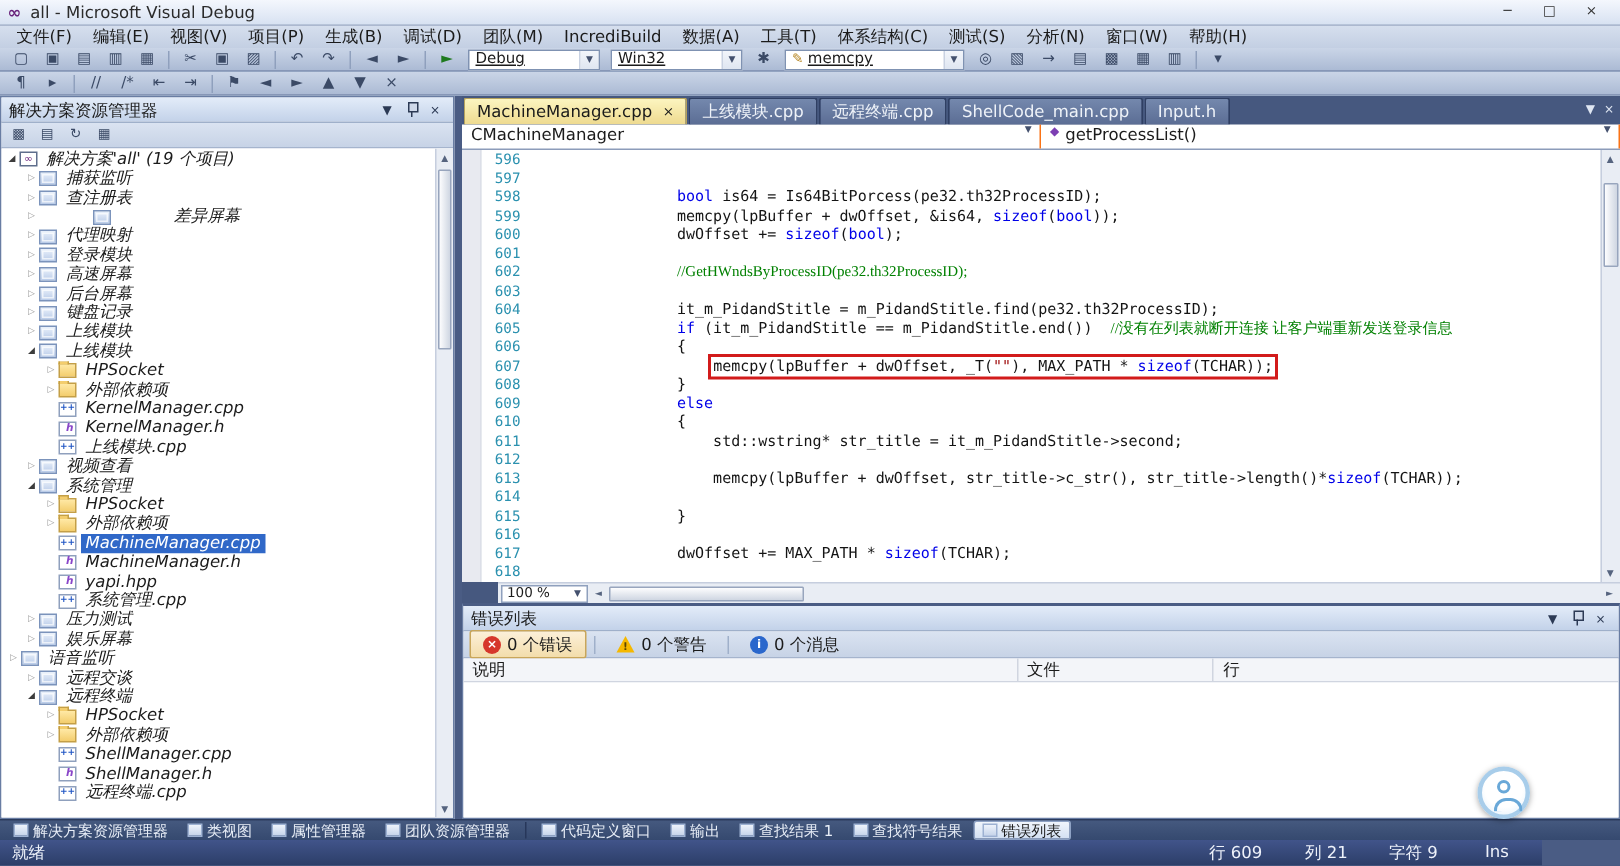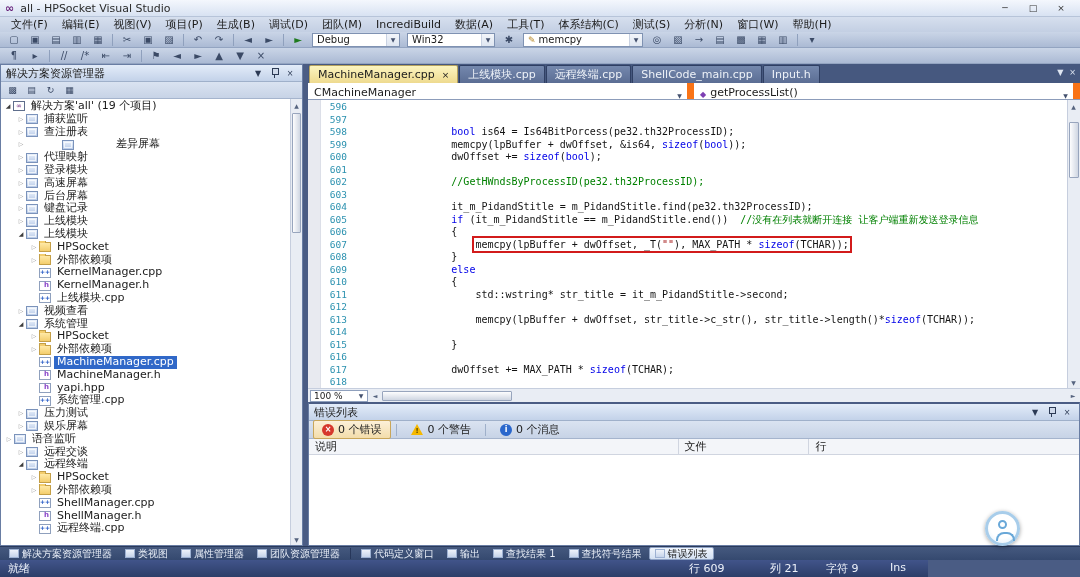--- a/index.html
+++ b/index.html
@@ -18,38 +18,38 @@
   .menubar{position:absolute;left:0;top:17px;width:1080px;height:15px;background:linear-gradient(#d6dfee,#c3cfe3);display:flex;align-items:center;padding:0 4px;}
   .menu-item{padding:0 7px;height:15px;line-height:15px;font-size:11px;color:#1b1b1b;}
 
   
   .toolbar{position:absolute;left:0;width:1080px;display:flex;align-items:center;background:linear-gradient(#cad5e7,#abbad4);border-bottom:1px solid #93a4c1;padding:0 4px;gap:1px;}
   .toolbar.row1{top:32px;height:16px;}
   .toolbar.row2{top:48px;height:16px;}
   .tbtn{min-width:20px;height:14px;display:flex;align-items:center;justify-content:center;font-size:10px;color:#3b4a66;border-radius:2px;padding:0 1px;}
   .tsep{width:1px;height:12px;background:#8fa0bd;margin:0 3px;}
   .combo{height:14px;background:#fff;border:1px solid #7f92b2;display:flex;align-items:center;font-size:10px;padding-left:4px;margin:0 3px;overflow:hidden;}
-  .combo .combo-text{flex:1;white-space:nowrap;}
+  .combo .combo-text{flex:1;white-space:nowrap;text-decoration:underline;}
   .combo .combo-lead{color:#b58522;font-size:9px;margin-right:3px;}
   .combo .arrow{width:13px;height:100%;display:flex;align-items:center;justify-content:center;font-size:6px;color:#44516e;border-left:1px solid #c9d2e2;background:linear-gradient(#f2f5fa,#dfe6f1);margin-left:2px;}
 
   
   .main{position:absolute;left:0;top:64px;width:1080px;height:482px;background:#4a5c84;}
 
   
   .left-panel{position:absolute;left:0;top:0;width:303px;height:482px;background:#fff;border:1px solid #697da3;display:flex;flex-direction:column;}
   .panel-header{height:17px;background:linear-gradient(#e3ecf9,#c3d2e9);display:flex;align-items:center;padding:0 5px;font-size:11px;border-bottom:1px solid #9fb0ca;flex:none;}
   .hicons{margin-left:auto;display:flex;gap:2px;align-items:center;}
   .hicon{width:14px;height:13px;display:flex;align-items:center;justify-content:center;font-size:8px;color:#2c3a55;}
   .pin-glyph{position:relative;width:9px;height:12px;display:inline-block;}
   .pin-glyph::before{content:"";position:absolute;left:2px;top:1px;width:5px;height:5px;border:1px solid #2c3a55;background:#cfd9ea;}
   .pin-glyph::after{content:"";position:absolute;left:4px;top:7px;width:1px;height:4px;background:#2c3a55;}
   .se-toolbar{height:17px;background:linear-gradient(#dae3f1,#c7d3e6);border-bottom:1px solid #a5b4cd;display:flex;align-items:center;padding:0 3px;gap:2px;flex:none;}
   .se-tbtn{width:17px;height:14px;display:flex;align-items:center;justify-content:center;font-size:9px;color:#3b4a66;}
-  .tree-wrap{flex:1;position:relative;overflow:hidden;background:#fff;}
+  .tree-wrap{flex:1;position:relative;overflow:hidden;background:#fff;font-style:italic;}
   .tree{position:absolute;left:0;top:0;right:12px;bottom:0;overflow:hidden;padding-top:1px;}
   .tree-row{height:12.8px;line-height:12.8px;display:flex;align-items:center;white-space:nowrap;overflow:hidden;font-size:11px;}
   .tree-row .arrow{width:10px;flex:none;font-size:6px;color:#3c3c3c;text-align:center;}
   .tree-row .arrow.collapsed{color:#9a9a9a;}
   .tree-row .label{padding:0 3px;}
   .tree-row.selected .label{background:#3068c8;color:#fff;}
   .ti{width:12px;height:10px;flex:none;margin-right:3px;position:relative;display:inline-block;}
   .ti.solution{background:#fff;border:1px solid #5f6e8c;}
   .ti.solution::after{content:"∞";position:absolute;left:0;right:0;top:-2px;text-align:center;font-size:7px;color:#68217a;}
   .ti.project{background:linear-gradient(#eaf1fb,#b9cbe8);border:1px solid #7b93bb;}
@@ -68,35 +68,35 @@
 
   
   .editor{position:absolute;left:308px;top:0;width:772px;height:482px;display:flex;flex-direction:column;background:#46587f;}
   .tabstrip{height:19px;display:flex;align-items:flex-end;padding-left:1px;position:relative;flex:none;}
   .tab{height:18px;display:flex;align-items:center;padding:0 8px;font-size:11px;margin-right:1px;border:1px solid #2f3f63;border-bottom:none;border-radius:2px 2px 0 0;}
   .tab.active{background:linear-gradient(#fcf5c0,#eeda8f);color:#1b1b1b;border-color:#b5a25e;}
   .tab.inactive{background:linear-gradient(#7488ad,#5b6d94);color:#eef2f8;}
   .tab-close{margin-left:7px;font-size:9px;}
   .tabctl{position:absolute;right:4px;top:4px;display:flex;gap:6px;color:#dfe6f2;font-size:8px;}
   .navbar{height:17px;background:#fff;border-bottom:1px solid #8c9cba;display:flex;flex:none;}
-  .nav-combo{flex:1;display:flex;align-items:flex-end;border-right:7px solid #f97316;padding-left:6px;font-size:11px;}
+  .nav-combo{flex:1;display:flex;align-items:flex-start;border-right:1px solid #f97316;padding-left:6px;font-size:11px;}
   .nav-arrow{margin-left:auto;width:15px;text-align:center;font-size:6px;color:#44516e;}
   .method-icon{color:#7d3fb3;font-size:8px;margin-right:4px;}
 
   .code-wrap{flex:1;position:relative;background:#fff;overflow:hidden;}
   .bp-margin{position:absolute;left:0;top:0;width:13px;bottom:0;background:#e8eaf0;border-right:1px solid #dcdfe8;}
   .code-lines{position:absolute;left:13px;top:1px;right:13px;bottom:0;overflow:hidden;border-radius:12px;}
   .cl{height:12.5px;line-height:12.5px;display:flex;white-space:pre;}
   .ln{width:34px;flex:none;text-align:right;padding-right:8px;color:#2b91af;font-family:"DejaVu Sans Mono","Liberation Mono",monospace;font-size:9.5px;}
   .ct{font-family:"DejaVu Sans Mono","DejaVu Sans",monospace;font-size:10px;white-space:pre;}
-  .tok-k{color:#0000e8;} .tok-c{color:#008000;} .tok-s{color:#a31515;} .tok-p{color:#141414;}
+  .tok-k{color:#0000e8;} .tok-c{color:#008000;font-family:Liberation Serif, serif;} .tok-s{color:#a31515;} .tok-p{color:#141414;}
   .red-box{outline:2px solid #d21b1b;outline-offset:1px;}
   .vscroll{position:absolute;right:0;top:0;width:13px;bottom:0;background:#e9edf4;border-left:1px solid #c6cede;}
   .vscroll .sc-thumb{top:22px;height:56px;left:1px;width:10px;}
-  .hscroll-row{height:14px;background:#e9edf4;border-top:1px solid #c6cede;display:flex;align-items:center;flex:none;}
+  .hscroll-row{height:14px;background:#e9edf4;border-top:1px solid #c6cede;display:flex;align-items:center;flex:none;margin-left:24px;}
   .zoom-combo{width:58px;height:12px;background:#fff;border:1px solid #8fa0bd;margin-left:2px;display:flex;align-items:center;font-size:9px;padding-left:3px;}
   .zoom-combo .nav-arrow{width:12px;}
   .h-arrow{width:14px;text-align:center;font-size:6px;color:#56647f;}
   .h-thumb{width:130px;height:10px;background:linear-gradient(#fdfdfe,#cfd6e2);border:1px solid #98a5bd;border-radius:1px;}
   .h-spacer{flex:1;}
 
   
   .error-panel{height:144px;flex:none;background:#fff;border:1px solid #697da3;border-top:2px solid #4a5c84;display:flex;flex-direction:column;}
   .error-toolbar{height:18px;background:linear-gradient(#dae3f1,#c7d3e6);border-bottom:1px solid #a5b4cd;display:flex;align-items:center;padding:0 4px;font-size:11px;flex:none;}
   .err-seg{display:flex;align-items:center;gap:4px;padding:1px 8px;border:1px solid transparent;border-radius:2px;}
@@ -113,39 +113,39 @@
   .col.file{width:17%;}
   .col.line{flex:1;border-right:none;}
   .error-body{flex:1;background:#fff;}
 
   
   .panel-bar{position:absolute;left:0;top:546px;width:1080px;height:14px;background:linear-gradient(#45597f,#35496f);display:flex;align-items:center;padding:0 3px;gap:1px;border-top:1px solid #2a3a5c;}
   .pb-item{display:flex;align-items:center;gap:3px;color:#e8eef7;font-size:10px;padding:0 5px;height:13px;border:1px solid transparent;border-radius:2px;}
   .pb-item.active{background:linear-gradient(#f0f5fc,#d3e0f2);color:#1b1b1b;border-color:#8ea2c4;}
   .pb-ic{width:10px;height:9px;border:1px solid #9db1d2;background:linear-gradient(#eef3fb,#c6d4ea);flex:none;}
   .pb-sep{width:1px;height:11px;background:#27375a;margin:0 3px;}
-  .statusbar{position:absolute;left:0;top:560px;width:928px;height:17px;background:linear-gradient(#41548a,#2c3e68);color:#eef2fa;display:flex;align-items:center;font-size:11px;padding:0 8px;}
+  .statusbar{position:absolute;left:0;top:560px;width:1028px;height:17px;background:linear-gradient(#41548a,#2c3e68);color:#eef2fa;display:flex;align-items:center;font-size:11px;padding:0 8px;}
   .sb-right{margin-left:auto;display:flex;}
   .sb-cell{width:64px;}
-  .sb-cell.col{width:56px;border:none;padding:0;margin-left:17px;}
+  .sb-cell.col{width:56px;border:none;padding:0;}
   .sb-cell.ins{width:30px;}
 
   
   .assistant{position:absolute;left:985px;top:511px;width:35px;height:35px;border-radius:50%;background:radial-gradient(circle at 50% 40%,#ffffff 55%,#ddeefb);border:3px solid #a8cdea;box-shadow:0 1px 4px rgba(0,0,0,.35);z-index:20;}
   .assistant .person{position:absolute;left:10px;top:6px;width:9px;height:9px;border:2px solid #69a8d8;border-radius:50%;}
   .assistant .person::after{content:"";position:absolute;left:-4px;top:10px;width:15px;height:7px;border:2px solid #69a8d8;border-bottom:none;border-radius:8px 8px 0 0;}
 </style>
 </head>
 <body>
 
 <div class="vs">
 
   <div class="titlebar">
     <span class="vs-logo">∞</span>
-    <span class="title-text">all - HPSocket Visual Studio</span>
+    <span class="title-text">all - Microsoft Visual Debug</span>
     <div class="win-controls">
       <span class="win-btn">─</span>
       <span class="win-btn">□</span>
       <span class="win-btn">×</span>
     </div>
   </div>
 
   <div class="menubar">
       <span class="menu-item">文件(F)</span>
       <span class="menu-item">编辑(E)</span>

